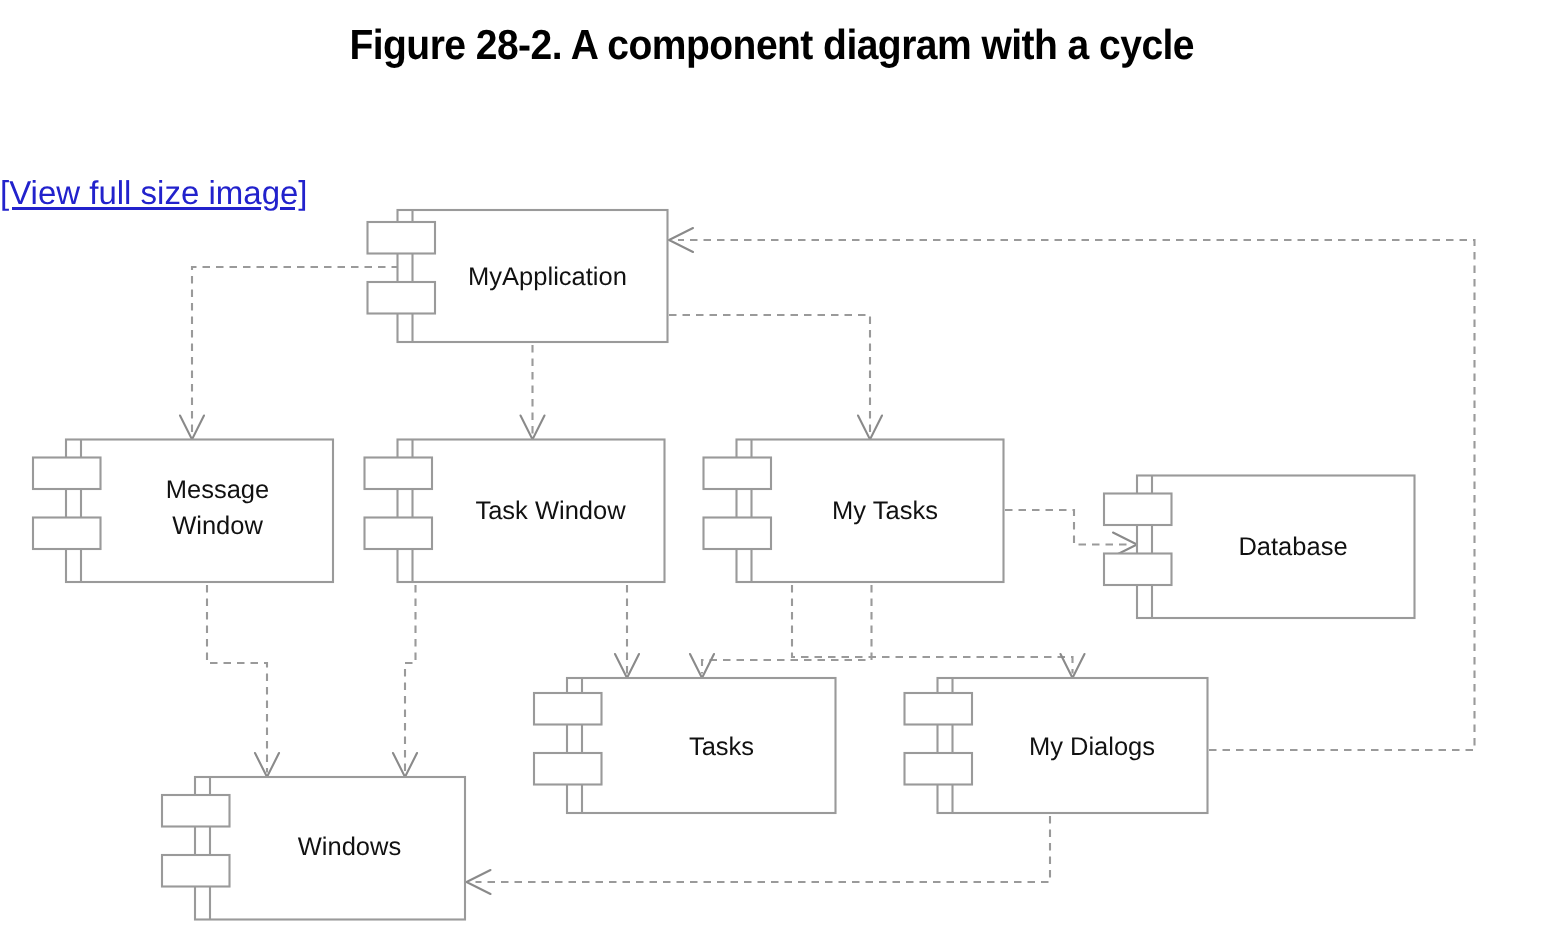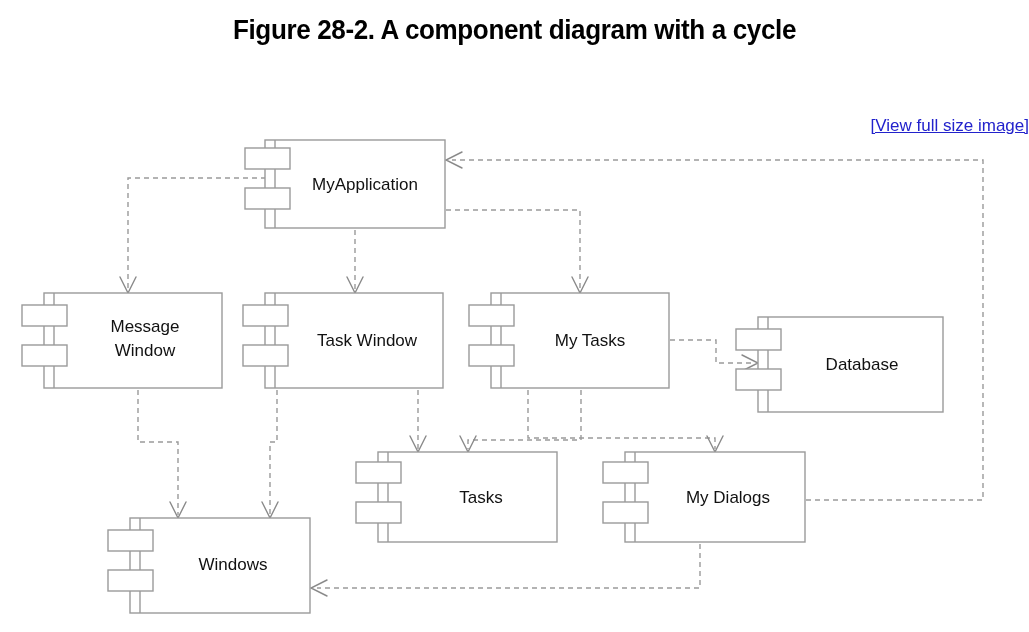--- a/index.html
+++ b/index.html
@@ -26,22 +26,22 @@
     font-size: 28px;
     letter-spacing: -0.4px;
     color: #000000;
     transform: scaleX(0.93);
   }
   #view-full-size-link {
     position: absolute;
     left: 0;
     top: 116px;
     width: 1029px;
-    text-align: right;
-    font-size: 17px;
+    text-align: left;
+    font-size: 22px;
     color: #2222cc;
     text-decoration: underline;
     cursor: pointer;
   }
   #diagram-canvas {
     position: absolute;
     left: 0;
     top: 130px;
     width: 1026px;
     height: 502px;

